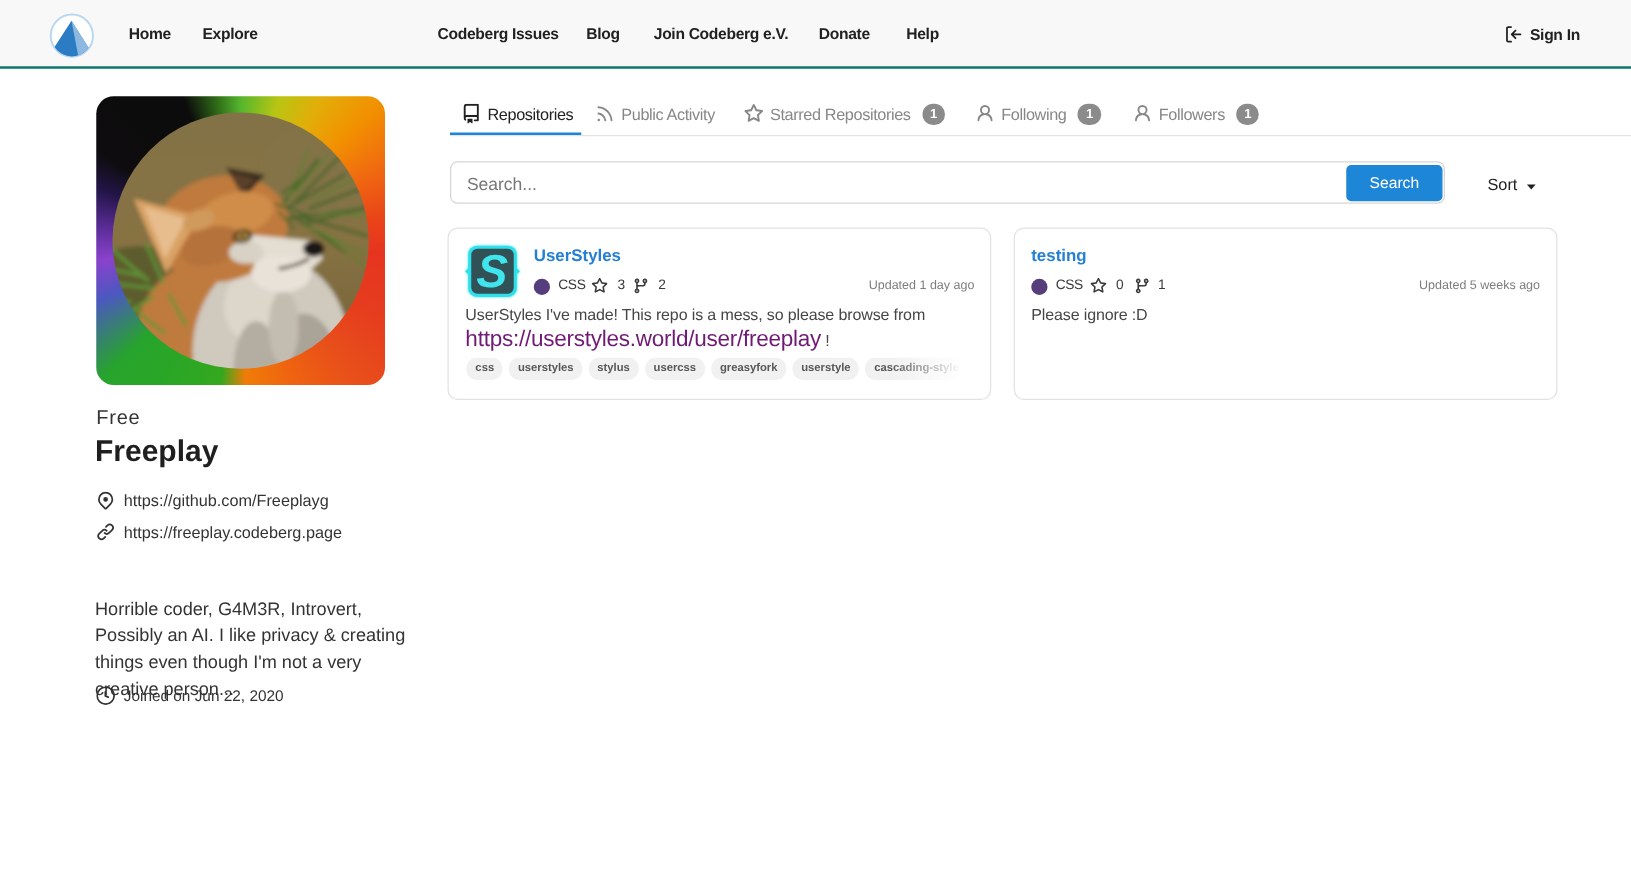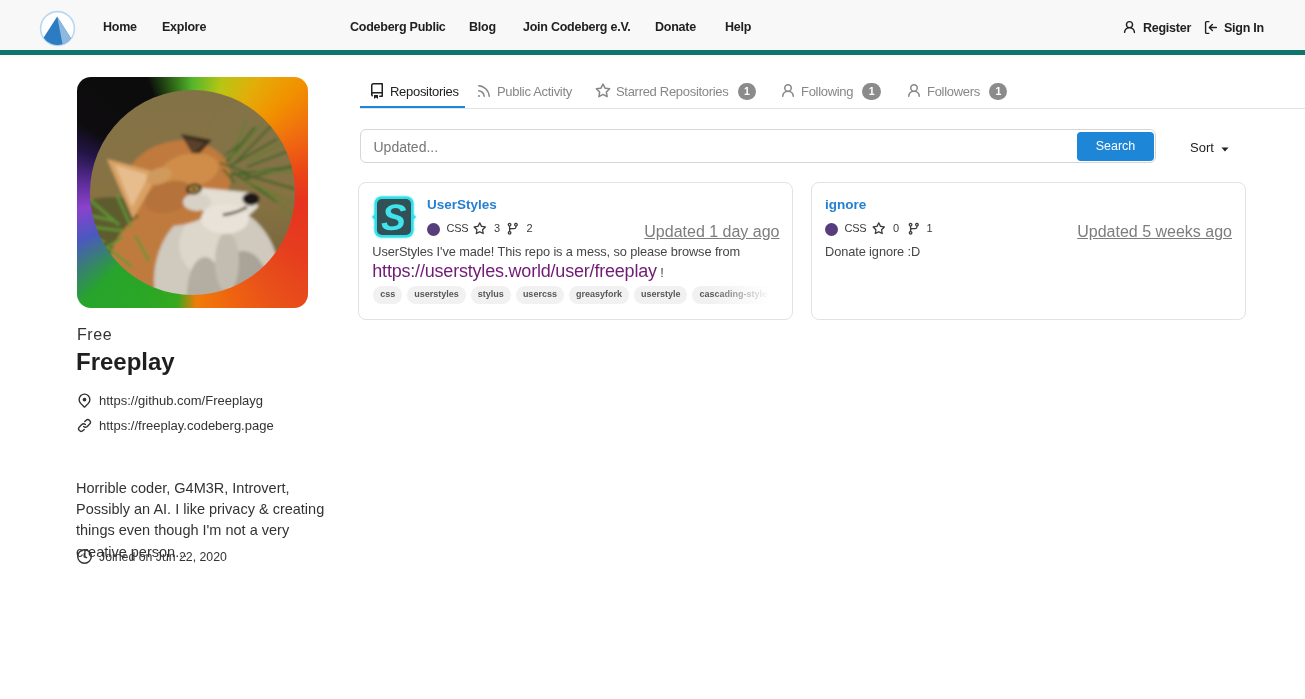--- a/index.html
+++ b/index.html
@@ -1,40 +1,40 @@
 <!DOCTYPE html>
 <html><head>
 <meta charset="utf-8">
 <style>
 * { margin:0; padding:0; box-sizing:border-box; }
 html,body { width:1305px; height:699px; background:#fff; font-family:"Liberation Sans", sans-serif; overflow:hidden; position:relative; }
 .abs { position:absolute; }
 
 
-#nav { position:absolute; left:0; top:0; width:1305px; height:55px; background:#f8f8f8; border-bottom:5px solid #0f766e; }
+#nav { position:absolute; left:0; top:0; width:1305px; height:55px; background:#f8f8f8; border-bottom:2px solid #0f766e; }
 .navlink { position:absolute; top:0; height:55px; line-height:55px; font-size:12.5px; font-weight:600; color:#212121; letter-spacing:-0.25px; white-space:nowrap; }
 .navright { position:absolute; top:0; height:55px; display:flex; align-items:center; font-size:12.5px; font-weight:600; color:#212121; letter-spacing:-0.25px; white-space:nowrap; }
 
 
 .tab { position:absolute; top:76px; height:30px; display:flex; align-items:center; font-size:13px; letter-spacing:-0.3px; color:#878787; white-space:nowrap; }
 .tab svg { margin-right:5px; }
 .count { display:inline-block; margin-left:9px; background:#8b8b8b; color:#fff; font-size:10.5px; font-weight:700; border-radius:9px; padding:2.5px 6.5px; line-height:12px; }
 
 
 #searchbox { position:absolute; left:360px; top:129px; width:796px; height:34px; background:#fff; border:1px solid #d6d6d6; border-radius:6px; }
 #searchph { position:absolute; left:373.5px; top:139px; font-size:14px; color:#767676; }
 #searchbtn { position:absolute; left:1077px; top:131.5px; width:77px; height:29px; background:#1e86d6; border-radius:4px; color:#fff; font-size:12.5px; text-align:center; line-height:29px; }
 #sort { position:absolute; left:1190px; top:140px; font-size:13px; color:#212121; }
 
 
 .card { position:absolute; top:182px; width:435px; height:138px; border:1px solid #e2e2e2; border-radius:8px; background:#fff; }
 .rtitle { position:absolute; font-size:13.5px; font-weight:700; color:#2580d2; }
 .mtx { position:absolute; font-size:11px; letter-spacing:-0.25px; color:#3a3a3a; }
 .dot { position:absolute; width:13.4px; height:13.4px; border-radius:50%; background:#563d7c; }
-.updated { position:absolute; font-size:16px; color:#7d7d7d;text-decoration:underline; }
+.updated { position:absolute; font-size:10px; color:#7d7d7d; }
 .desc { position:absolute; font-size:12.8px; color:#464646; line-height:19.2px; letter-spacing:-0.1px; }
 .desc a { color:#701a75; text-decoration:none; font-size:18px; letter-spacing:-0.2px; }
 .topics { position:absolute; display:flex; gap:5px; }
 .topic { background:#f1f1f1; border-radius:8.6px; font-size:9px; font-weight:700; color:#575757; padding:0 7px; height:17.2px; line-height:17.2px; white-space:nowrap; }
 
 
 #avatar { position:absolute; left:77px; top:77px; width:231px; height:231px; border-radius:14px; overflow:hidden;
   background: conic-gradient(from 0deg at 50% 50%,
     #55b62c 0deg, #b8c513 15deg, #e3ad08 30deg, #f29100 45deg, #f06a10 62deg,
     #ea4518 80deg, #e63420 95deg, #e63d1e 120deg, #e84f1a 140deg, #ef6410 160deg,
@@ -59,30 +59,25 @@
         </clipPath>
       </defs>
     <circle cx="18.5" cy="18.5" r="16.9" fill="#ffffff" stroke="#b9d8f0" stroke-width="1.6"></circle>
     <g clip-path="url(#lc)">
       <path d="M18.2 6.5 L38 38 L-2 38 Z" fill="#2b7cc3"></path>
       <path d="M18.2 6.5 L38 38 L24.5 39.5 Z" fill="#8db8e0"></path>
     </g>
   </svg>
   <span class="navlink" style="left:103px">Home</span>
   <span class="navlink" style="left:162px">Explore</span>
-  <span class="navlink" style="left:350px">Codeberg Public</span>
+  <span class="navlink" style="left:350px">Codeberg Issues</span>
   <span class="navlink" style="left:469px">Blog</span>
   <span class="navlink" style="left:523px">Join Codeberg e.V.</span>
   <span class="navlink" style="left:655px">Donate</span>
   <span class="navlink" style="left:725px">Help</span>
-  <span class="navright" style="left:1122px">
-    <svg width="15" height="15" viewBox="0 0 16 16" fill="#212121" style="margin-right:6px">
-        <path d="M10.561 8.073a6.005 6.005 0 013.432 5.142.75.75 0 11-1.498.07 4.5 4.5 0 00-8.99 0 .75.75 0 01-1.498-.07 6.004 6.004 0 013.431-5.142 3.999 3.999 0 115.123 0zM10.5 5a2.5 2.5 0 10-5 0 2.5 2.5 0 005 0z"></path>
-      </svg>
-    Register</span>
   <span class="navright" style="left:1203px">
     <svg width="15" height="15" viewBox="0 0 16 16" fill="#212121" style="margin-right:6px">
         <path d="M2 2.75C2 1.784 2.784 1 3.75 1h2.5a.75.75 0 010 1.5h-2.5a.25.25 0 00-.25.25v10.5c0 .138.112.25.25.25h2.5a.75.75 0 010 1.5h-2.5A1.75 1.75 0 012 13.25V2.75zm6.56 4.5l1.97-1.97a.75.75 0 10-1.06-1.06L6.22 7.47a.75.75 0 000 1.06l3.25 3.25a.75.75 0 101.06-1.06L8.56 8.75h5.69a.75.75 0 000-1.5H8.56z"></path>
       </svg>
     Sign In</span>
 </div>
 
 <div class="abs" style="left:360px; top:108px; width:945px; height:1px; background:#e3e3e3;"></div>
 <div class="abs" style="left:360px; top:106px; width:105px; height:2px; background:#1e86d6;"></div>
 <span class="tab" style="left:369px; color:#212121;">
@@ -105,21 +100,21 @@
       <path d="M10.561 8.073a6.005 6.005 0 013.432 5.142.75.75 0 11-1.498.07 4.5 4.5 0 00-8.99 0 .75.75 0 01-1.498-.07 6.004 6.004 0 013.431-5.142 3.999 3.999 0 115.123 0zM10.5 5a2.5 2.5 0 10-5 0 2.5 2.5 0 005 0z"></path>
     </svg>
   Following<span class="count">1</span></span>
 <span class="tab" style="left:906px">
   <svg width="16" height="16" viewBox="0 0 16 16" fill="#878787">
       <path d="M10.561 8.073a6.005 6.005 0 013.432 5.142.75.75 0 11-1.498.07 4.5 4.5 0 00-8.99 0 .75.75 0 01-1.498-.07 6.004 6.004 0 013.431-5.142 3.999 3.999 0 115.123 0zM10.5 5a2.5 2.5 0 10-5 0 2.5 2.5 0 005 0z"></path>
     </svg>
   Followers<span class="count">1</span></span>
 
 <div id="searchbox"></div>
-<span id="searchph">Updated...</span>
+<span id="searchph">Search...</span>
 <div id="searchbtn">Search</div>
 <span id="sort">Sort <svg width="8" height="5" viewBox="0 0 8 5" style="margin-left:4px">
       <path d="M0.5 0.5 L7.5 0.5 L4 4.5 Z" fill="#212121"></path>
     </svg></span>
 
 <div class="card" style="left:358px;"></div>
 <svg class="abs" style="left:371px;top:194px;" width="46" height="46" viewBox="0 0 46 46">
   <defs>
       <filter id="gl" x="-30%" y="-30%" width="160%" height="160%">
         <feDropShadow dx="0" dy="0" stdDeviation="1.2" flood-color="#2adeea" flood-opacity="0.85"></feDropShadow>
@@ -151,33 +146,33 @@
     <span class="topic">userstyles</span>
     <span class="topic">stylus</span>
     <span class="topic">usercss</span>
     <span class="topic">greasyfork</span>
     <span class="topic">userstyle</span>
     <span class="topic">cascading-style-sheets</span>
 </div>
 <div class="abs" style="left:712px; top:284px; width:80px; height:22px; background:linear-gradient(to right, rgba(255,255,255,0), #fff 72%);"></div>
 
 <div class="card" style="left:811px;"></div>
-<span class="rtitle" id="m_t2" style="left:825px; top:197px;">ignore</span>
+<span class="rtitle" id="m_t2" style="left:825px; top:197px;">testing</span>
 <span class="dot" style="left:824.7px; top:223px;"></span>
 <span class="mtx" id="m_css2" style="left:844.5px; top:221.5px;">CSS</span>
 <svg class="abs" style="left:872.3px;top:222.3px" width="13.5" height="13.5" viewBox="0 0 16 16" fill="#3a3a3a">
     <path d="M8 .25a.75.75 0 01.673.418l1.882 3.815 4.21.612a.75.75 0 01.416 1.279l-3.046 2.97.719 4.192a.75.75 0 01-1.088.791L8 12.347l-3.766 1.98a.75.75 0 01-1.088-.79l.72-4.194L.818 6.374a.75.75 0 01.416-1.28l4.21-.611L7.327.668A.75.75 0 018 .25zm0 2.445L6.615 5.5a.75.75 0 01-.564.41l-3.097.45 2.24 2.184a.75.75 0 01.216.664l-.528 3.084 2.769-1.456a.75.75 0 01.698 0l2.77 1.456-.53-3.084a.75.75 0 01.216-.664l2.24-2.183-3.096-.45a.75.75 0 01-.564-.41L8 2.694v.001z"></path>
   </svg>
 <span class="mtx" style="left:892.9px; top:221.5px;">0</span>
 <svg class="abs" style="left:907.1px;top:222.3px" width="13.5" height="13.5" viewBox="0 0 16 16" fill="#3a3a3a">
     <path d="M9.5 3.25a2.25 2.25 0 113 2.122V6A2.5 2.5 0 0110 8.5H6a1 1 0 00-1 1v1.128a2.251 2.251 0 11-1.5 0V5.372a2.25 2.25 0 111.5 0v1.836A2.492 2.492 0 016 7h4a1 1 0 001-1v-.628A2.25 2.25 0 019.5 3.25zm-6 0a.75.75 0 101.5 0 .75.75 0 00-1.5 0zm8.25-.75a.75.75 0 100 1.5.75.75 0 000-1.5zM4.25 12a.75.75 0 100 1.5.75.75 0 000-1.5z"></path>
   </svg>
 <span class="mtx" style="left:926.4px; top:221.5px;">1</span>
 <span class="updated" id="m_u2" style="right:73px; top:222.5px;">Updated 5 weeks ago</span>
-<div class="desc" id="m_d2" style="left:825px; top:242.3px;">Donate ignore :D</div>
+<div class="desc" id="m_d2" style="left:825px; top:242.3px;">Please ignore :D</div>
 
 <div id="avatar">
   <svg width="231" height="231" viewBox="0 0 231 231" style="position:absolute;left:0;top:0;">
     <defs>
       <clipPath id="cc">
           <circle cx="115.5" cy="115.5" r="102.5"></circle>
         </clipPath>
       <linearGradient id="bg1" x1="0" y1="0" x2="0" y2="1">
         <stop offset="0" stop-color="#837247"></stop>
           <stop offset="0.5" stop-color="#877243"></stop>

